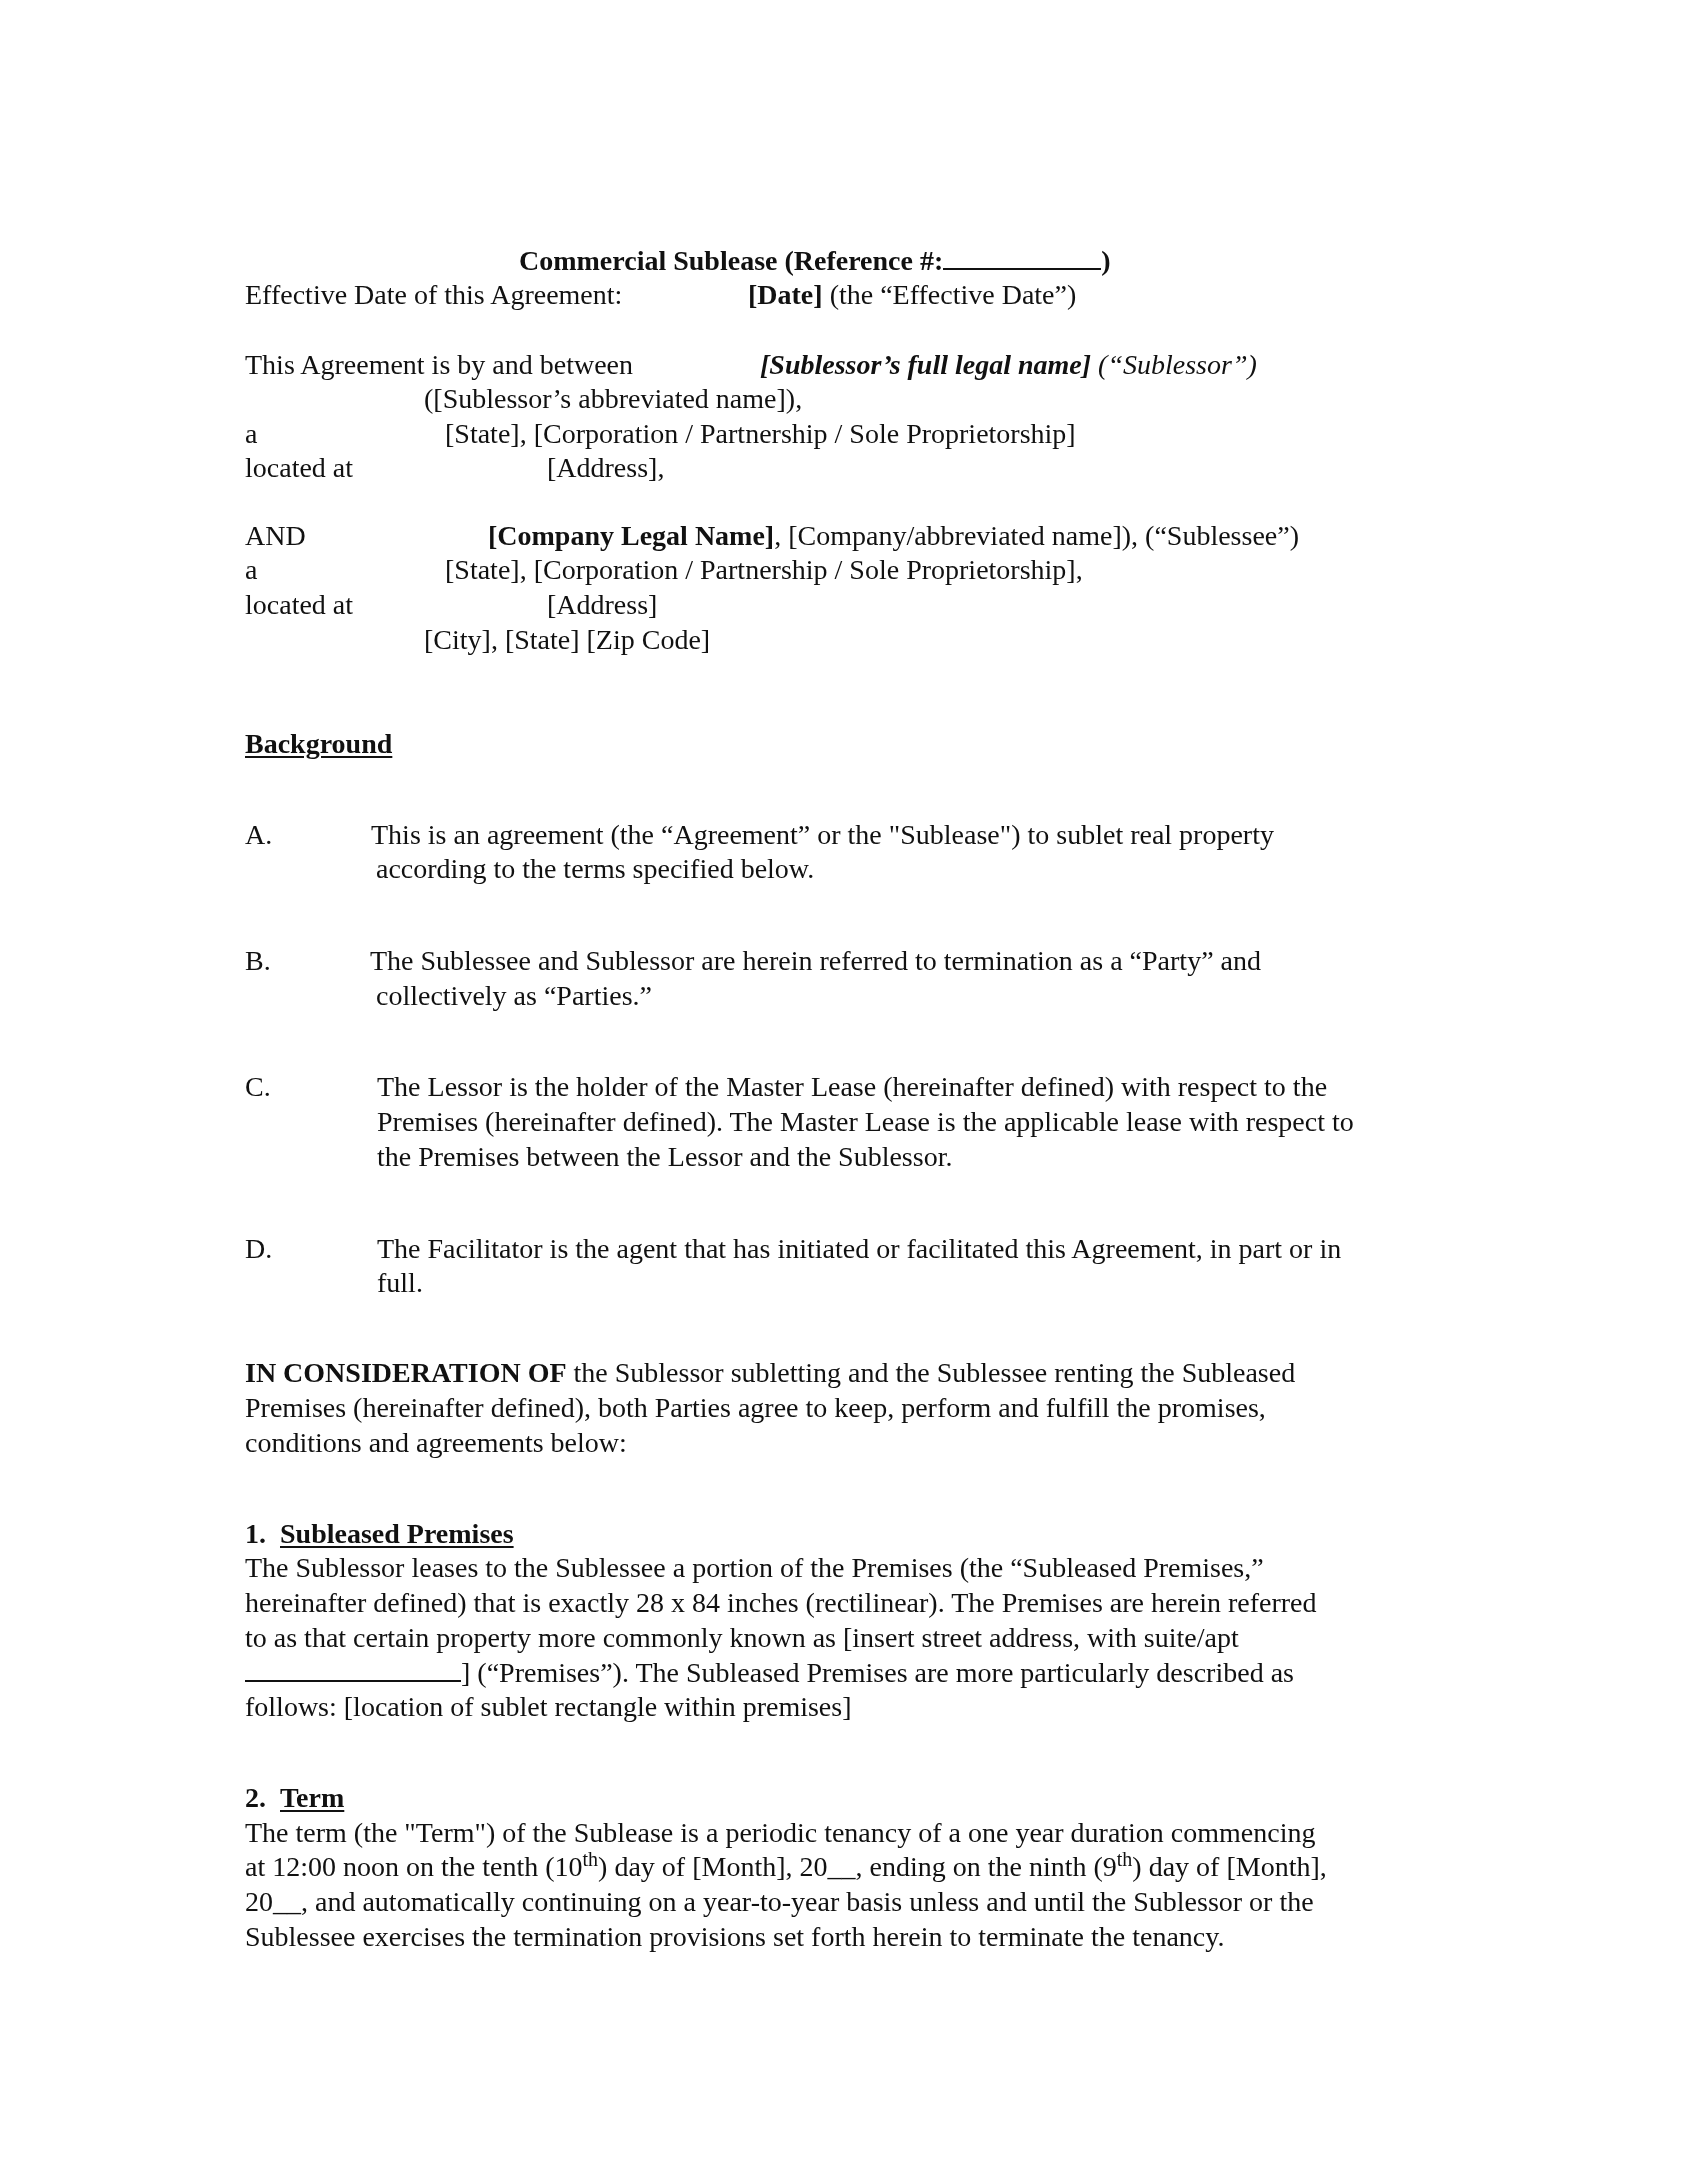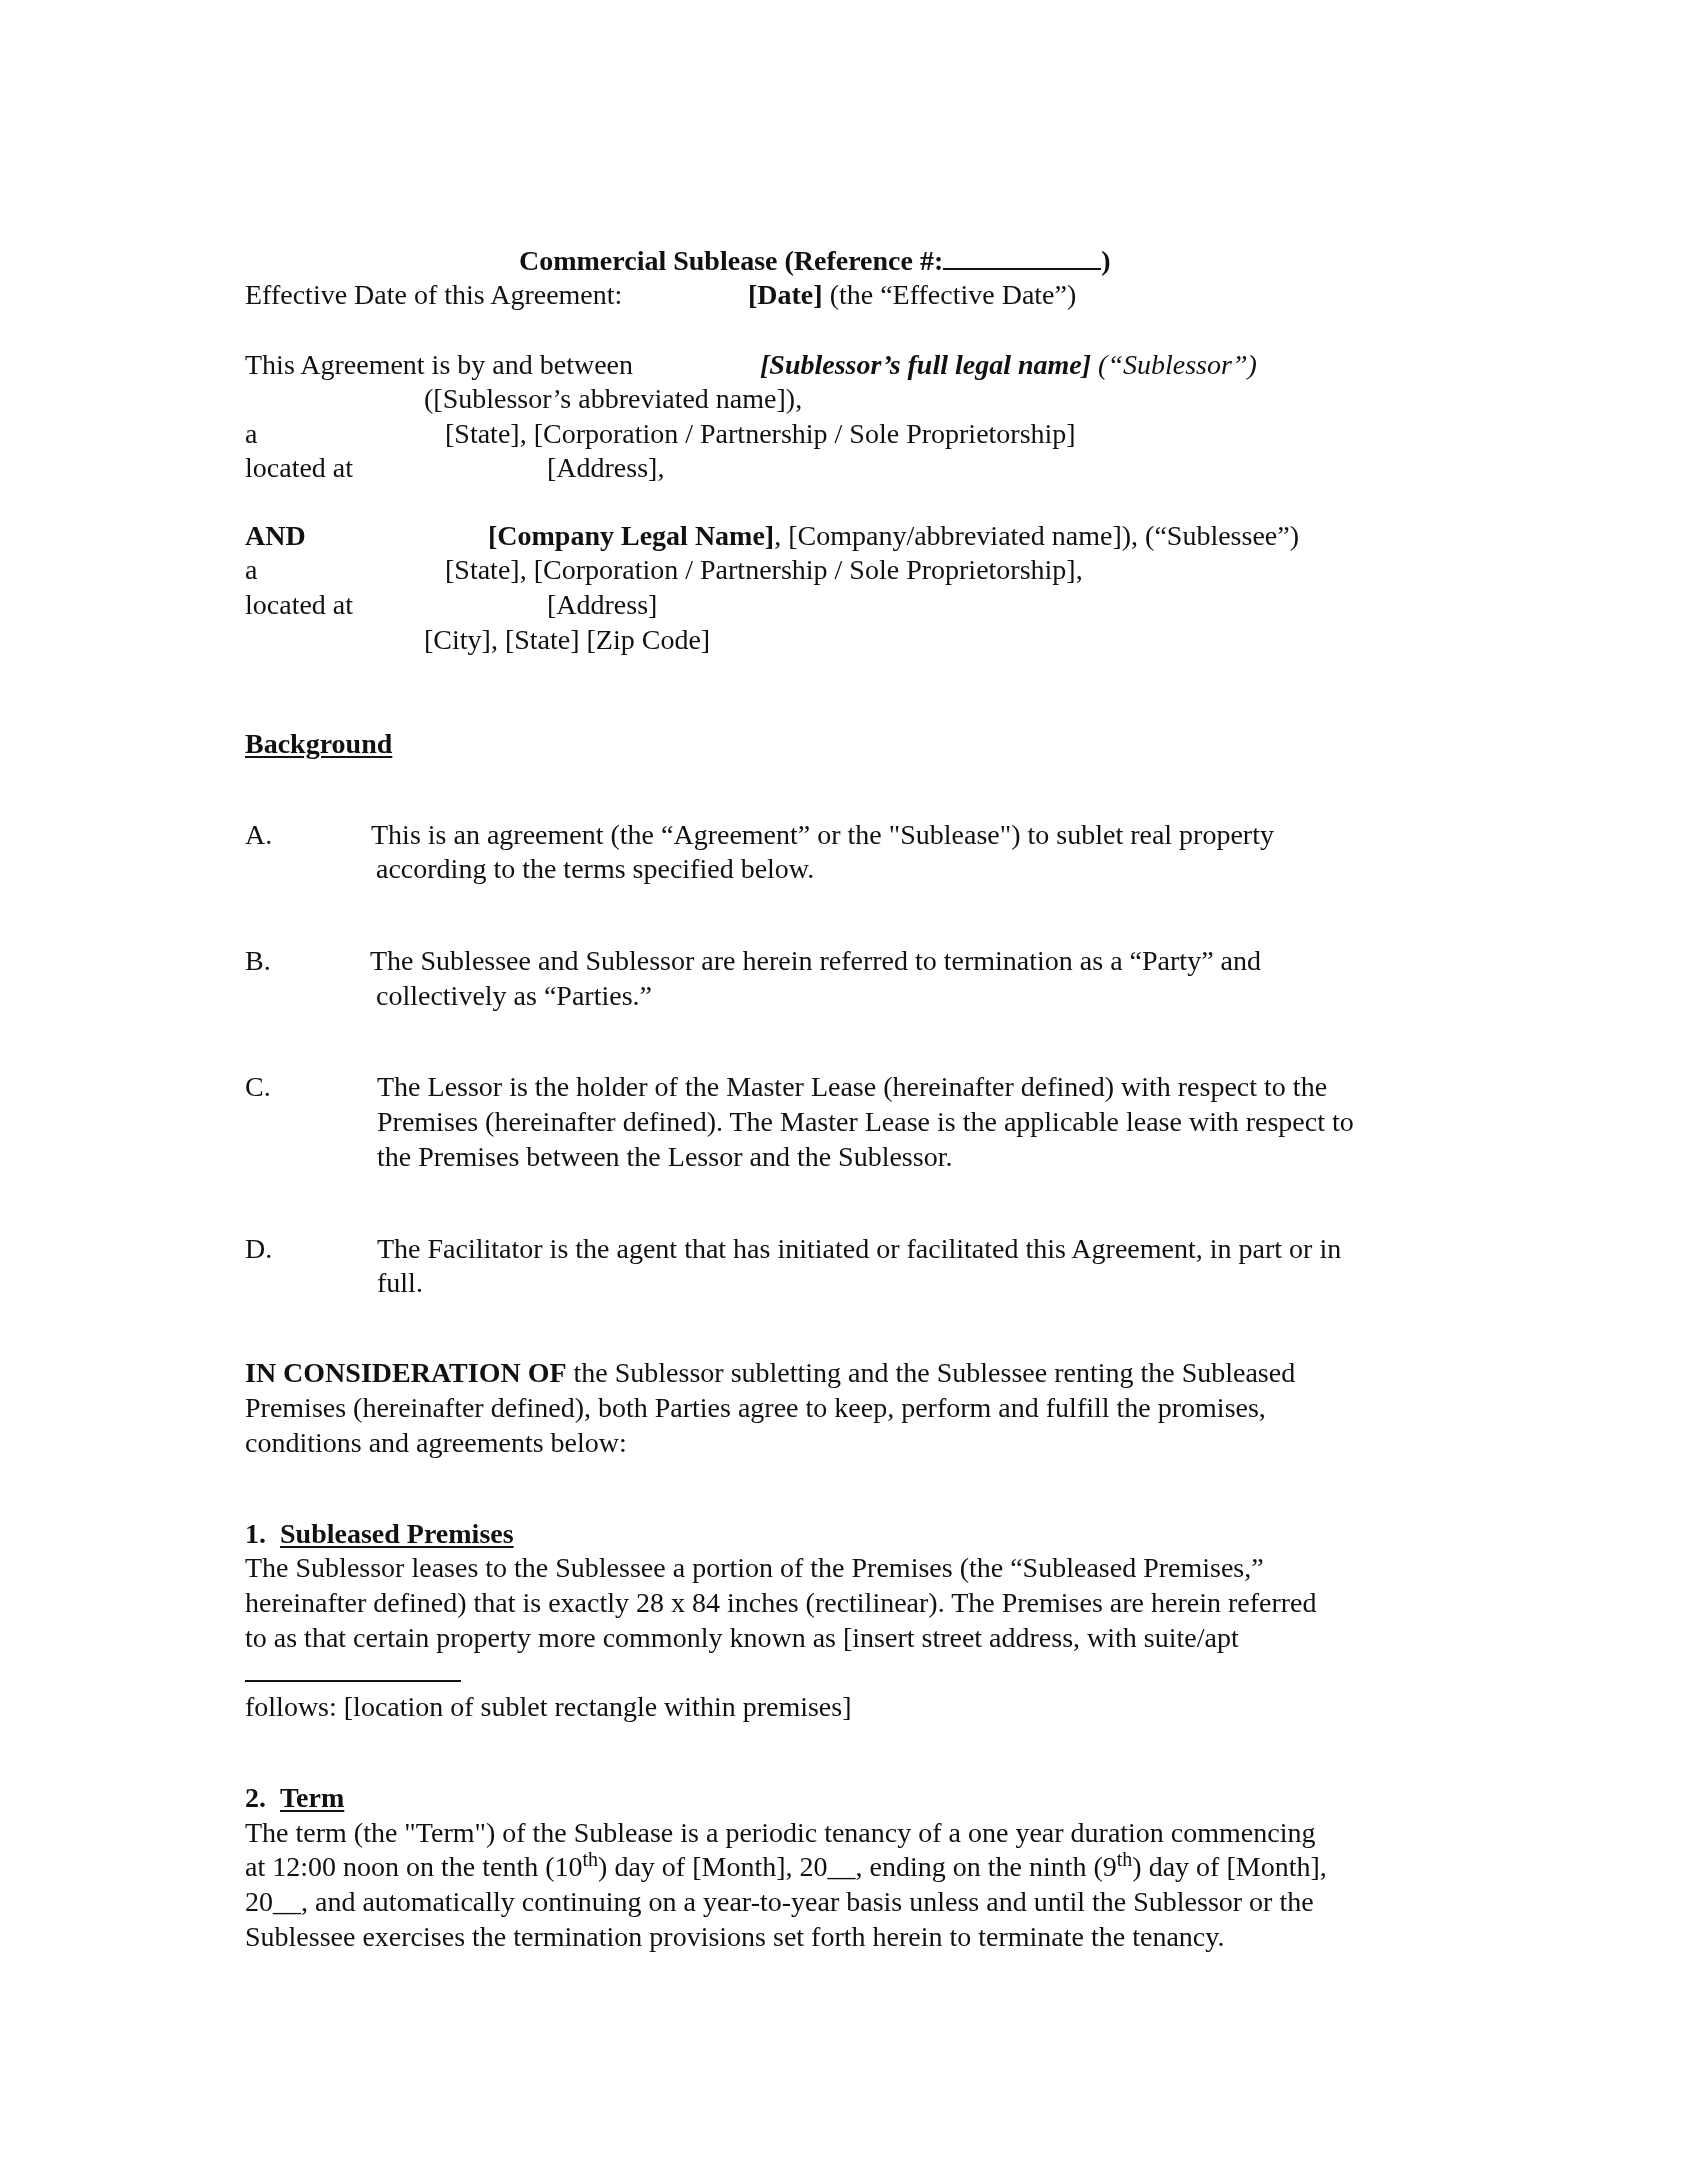--- a/index.html
+++ b/index.html
@@ -29,21 +29,21 @@
   <div class="ln" style="left:245px; top:347px;">This Agreement is by and between</div>
   <div class="ln" style="left:760px; top:347px;font-style:italic;">
     <span class="b">[Sublessor’s full legal name]</span><span> (“Sublessor”)</span>
   </div>
   <div class="ln" style="left:424px; top:381px;">([Sublessor’s abbreviated name]),</div>
   <div class="ln" style="left:245px; top:416px;">a</div>
   <div class="ln" style="left:445px; top:416px;">[State], [Corporation / Partnership / Sole Proprietorship]</div>
   <div class="ln" style="left:245px; top:450px;">located at</div>
   <div class="ln" style="left:547px; top:450px;">[Address],</div>
 
-  <div class="ln" style="left:245px; top:518px;font-weight:bold;">AND</div>
+  <div class="ln" style="left:245px; top:518px;">AND</div>
   <div class="ln" style="left:488px; top:518px;">
     <span class="b">[Company Legal Name]</span><span>, [Company/abbreviated name]), (“Sublessee”)</span>
   </div>
   <div class="ln" style="left:245px; top:552px;">a</div>
   <div class="ln" style="left:445px; top:552px;">[State], [Corporation / Partnership / Sole Proprietorship],</div>
   <div class="ln" style="left:245px; top:587px;">located at</div>
   <div class="ln" style="left:547px; top:587px;">[Address]</div>
   <div class="ln" style="left:424px; top:622px;">[City], [State] [Zip Code]</div>
 
   <div class="ln b u" style="left:245px; top:726px;">Background</div>
@@ -71,21 +71,21 @@
   <div class="ln" style="left:245px; top:1390px;">Premises (hereinafter defined), both Parties agree to keep, perform and fulfill the promises,</div>
   <div class="ln" style="left:245px; top:1425px;">conditions and agreements below:</div>
 
   <div class="ln b" style="left:245px; top:1516px;">
     <span>1.</span>&nbsp;&nbsp;<span class="u">Subleased Premises</span>
   </div>
   <div class="ln" style="left:245px; top:1550px;">The Sublessor leases to the Sublessee a portion of the Premises (the “Subleased Premises,”</div>
   <div class="ln" style="left:245px; top:1585px;">hereinafter defined) that is exactly 28 x 84 inches (rectilinear).  The Premises are herein referred</div>
   <div class="ln" style="left:245px; top:1620px;">to as that certain property more commonly known as [insert street address, with suite/apt</div>
   <div class="ln" style="left:245px; top:1654px;">
-    <span class="blank" style="width:216px; height:26px;"></span>
+    <span class="blank" style="width:216px; height:26px;"></span><span>] (“Premises”). The Subleased Premises are more particularly described as</span>
   </div>
   <div class="ln" style="left:245px; top:1689px;">follows: [location of sublet rectangle within premises]</div>
 
   <div class="ln b" style="left:245px; top:1780px;">
     <span>2.</span>&nbsp;&nbsp;<span class="u">Term</span>
   </div>
   <div class="ln" style="left:245px; top:1815px;">The term (the "Term") of the Sublease is a periodic tenancy of a one year duration commencing</div>
   <div class="ln" style="left:245px; top:1849px;">
     <span>at 12:00 noon on the tenth (10</span><sup>th</sup><span>) day of [Month], 20__, ending on the ninth (9</span><sup>th</sup><span>) day of [Month],</span>
   </div>

